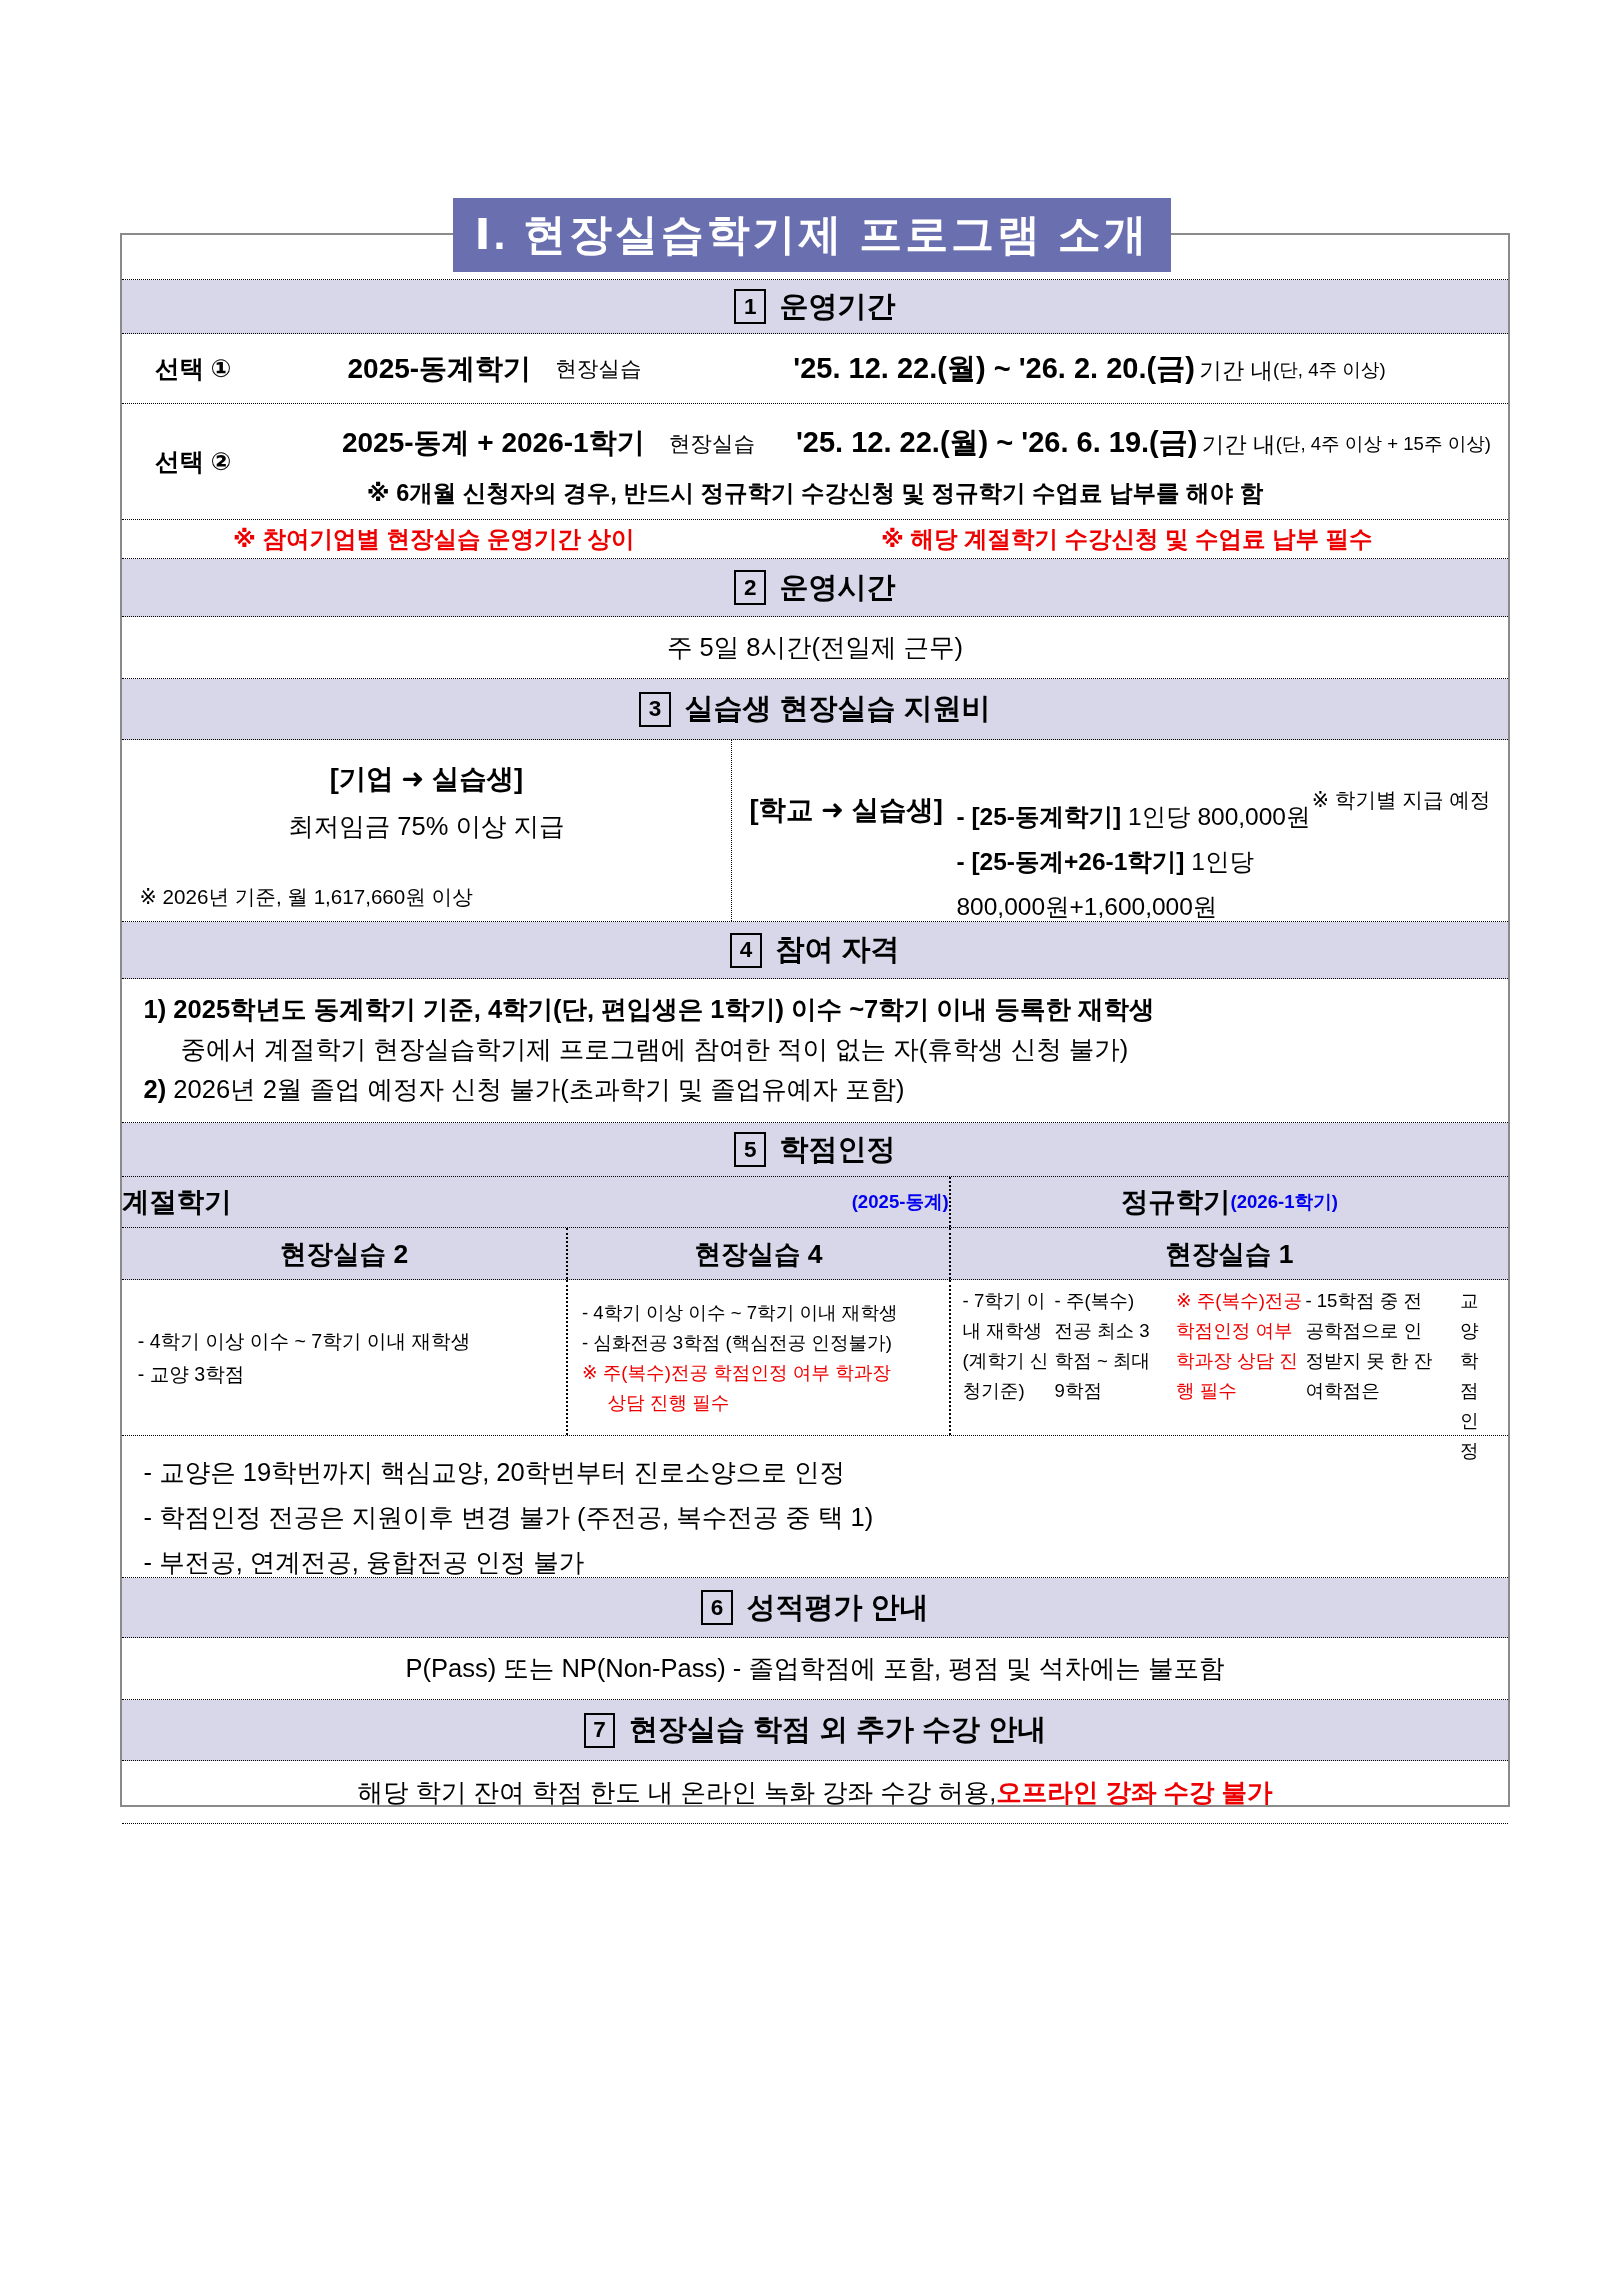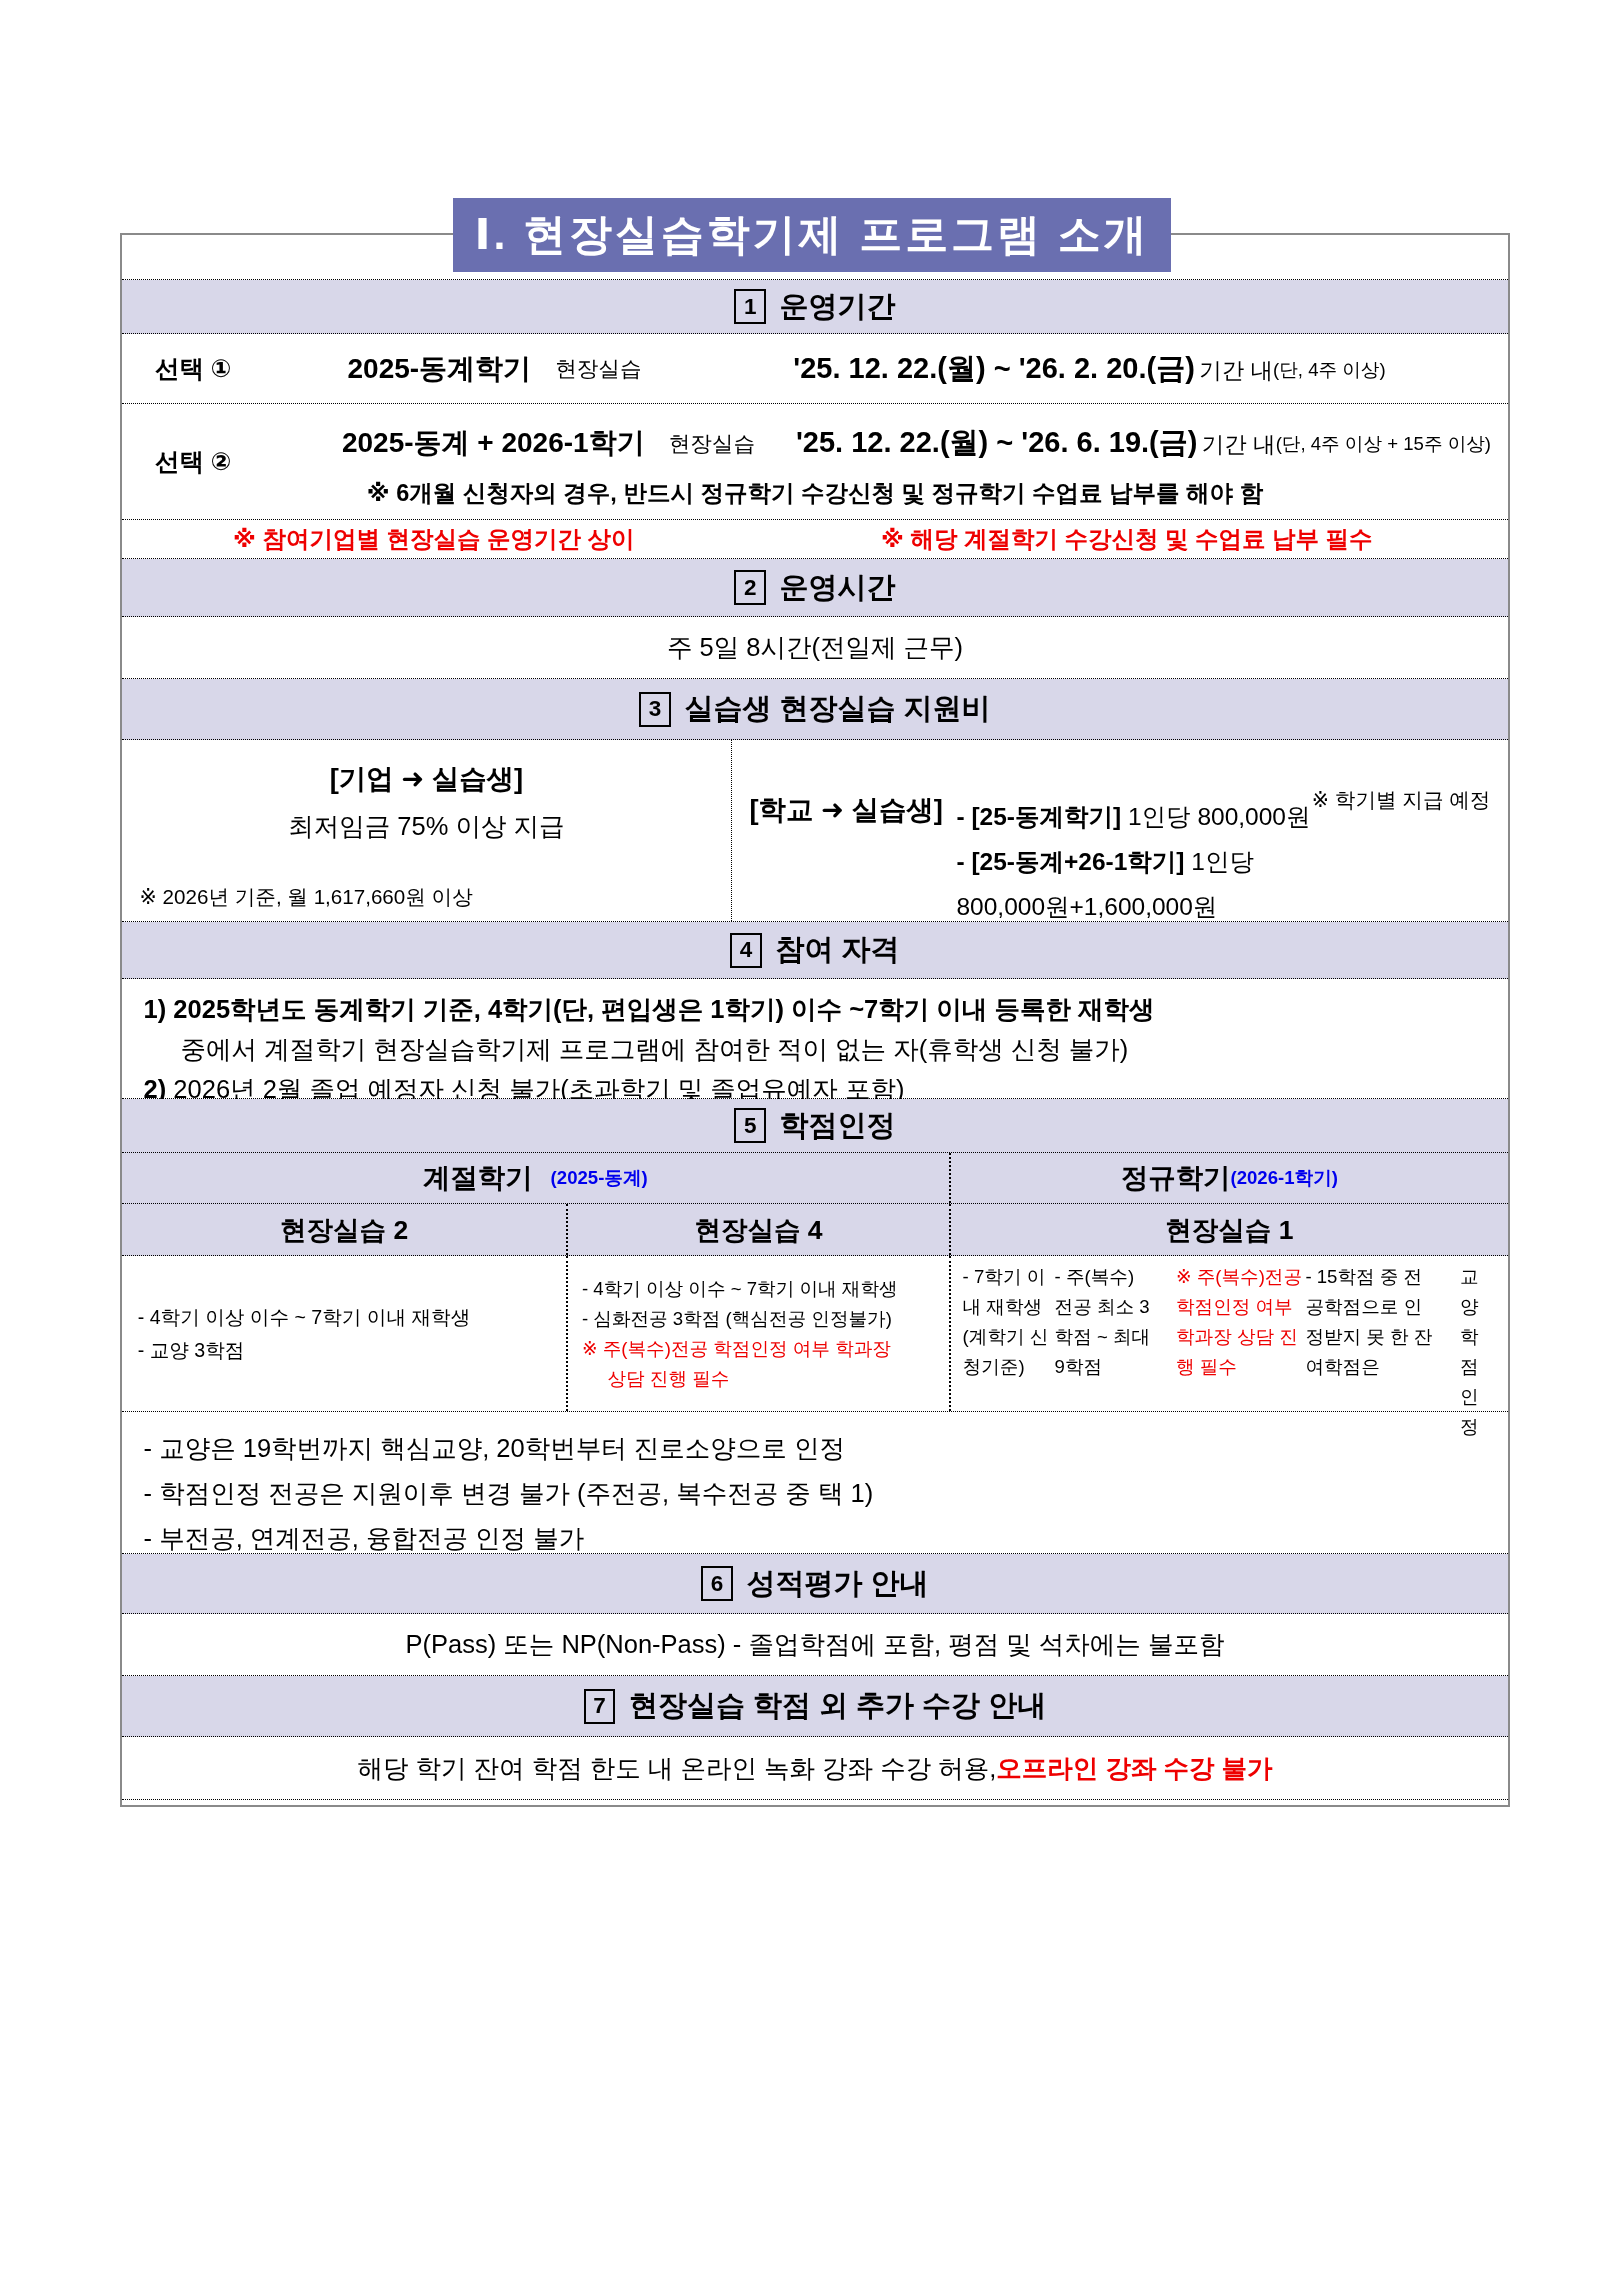--- a/index.html
+++ b/index.html
@@ -42,21 +42,21 @@
   .s3-heading{font-weight:bold;font-size:27.4px;}
   .s3-body{font-size:25.5px;}
   .s3-note{font-size:20.6px;}
   .s3-items{margin-top:7.8px;padding-left:13.7px;font-size:24.5px;line-height:45px;flex:1;}
   .b{font-weight:bold;}
   
   .s4-content{flex-direction:column;padding:9.8px 0 0 21.6px;font-size:25.5px;line-height:40px;}
   .s4-l2{padding-left:37px;}
   
   .tbl-hdr{background:var(--header-bg);}
-  .tg1{width:59.8%;border-right:2px dotted #000;display:flex;align-items:center;justify-content:center;box-sizing:border-box;gap:18px;}
+  .tg1{width:59.8%;border-right:2px dotted #000;display:flex;align-items:center;justify-content:space-between;box-sizing:border-box;gap:18px;}
   .tg2{flex:1;display:flex;align-items:center;justify-content:center;}
   .tg-main{font-weight:bold;font-size:27.4px;}
   .tg-sub{color:var(--blue);font-weight:bold;font-size:18.6px;}
   .tc1{width:32.2%;border-right:2px dotted #000;display:flex;align-items:center;justify-content:center;
        font-weight:bold;font-size:26.5px;box-sizing:border-box;}
   .tc2{width:27.6%;border-right:2px dotted #000;display:flex;align-items:center;justify-content:center;
        font-weight:bold;font-size:26.5px;box-sizing:border-box;}
   .tc3{flex:1;display:flex;align-items:center;justify-content:center;font-weight:bold;font-size:26.5px;}
   .td1{width:32.2%;border-right:2px dotted #000;display:flex;flex-direction:column;justify-content:center;
        padding-left:15.7px;font-size:19.6px;line-height:33px;box-sizing:border-box;}
@@ -157,21 +157,21 @@
           </div>
         </div>
         <div class="s3-note">※ 학기별 지급 예정</div>
       </div>
     </div>
 
     <div class="row bb sec-header" style="height:57px">
       <span class="numbox">4</span>
       <span>참여 자격</span>
     </div>
-    <div class="row bb s4-content" style="height:120px">
+    <div class="row bb s4-content" style="height:144px">
       <div class="b">1) 2025학년도 동계학기 기준, 4학기(단, 편입생은 1학기) 이수 ~7학기 이내 등록한 재학생</div>
       <div class="s4-l2">중에서 계절학기 현장실습학기제 프로그램에 참여한 적이 없는 자(휴학생 신청 불가)</div>
       <div>
         <span class="b">2) </span><span>2026년 2월 졸업 예정자 신청 불가(초과학기 및 졸업유예자 포함)</span>
       </div>
     </div>
 
     <div class="row bb sec-header" style="height:54px">
       <span class="numbox">5</span>
       <span>학점인정</span>

